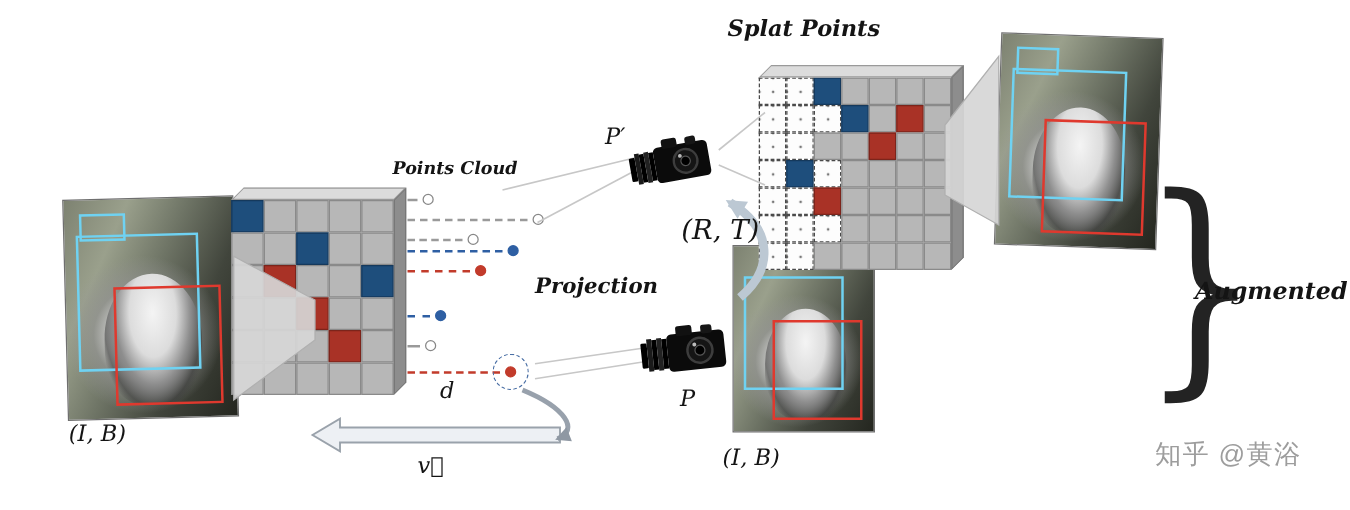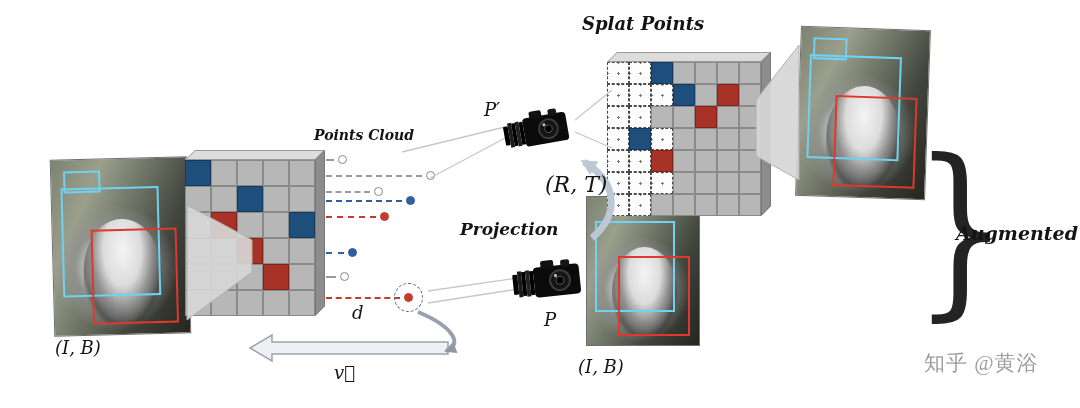--- a/index.html
+++ b/index.html
@@ -47,21 +47,21 @@
   svg.cam{position:absolute;z-index:5;overflow:visible;}
 
   
   .lab{position:absolute;z-index:6;font-style:italic;font-size:18px;color:#141414;white-space:nowrap;}
   .lab.bold{font-weight:700;}
   .lab.center{text-align:left;}
   .aug{position:absolute;left:946px;top:222px;width:132px;z-index:6;text-align:right;
        font-style:italic;font-weight:700;font-size:19px;color:#141414;line-height:1.25;}
   .brace{position:absolute;left:901px;top:134px;z-index:5;font-size:188px;line-height:1;
        font-style:normal;color:#232323;transform:scaleX(.8);font-family:"DejaVu Serif",serif;}
-  .watermark{position:absolute;left:924px;top:349px;z-index:6;font-family:Liberation Serif, serif;
+  .watermark{position:absolute;left:924px;top:349px;z-index:6;font-family:Liberation Sans, sans-serif;
        font-size:21px;color:#9d9d9d;letter-spacing:1px;}
 </style>
 </head>
 <body>
 
 <div class="canvas">
 
   <svg class="bg" width="1080" height="408">
     <defs>
       <marker id="ahSmall" markerUnits="userSpaceOnUse" markerWidth="14" markerHeight="14" refX="11" refY="7" orient="auto">
@@ -233,21 +233,21 @@
     </div>
 
   <svg class="cam" style="left:512px;top:258px;transform:rotate(-6deg);" width="80" height="46">
       <use href="#cam"></use>
     </svg>
   <svg class="cam" style="left:503px;top:108px;transform:rotate(-10deg);" width="76" height="44">
       <use href="#cam"></use>
     </svg>
 
   <div class="lab bold" style="left:282px;top:127px;font-size:14px;margin-left:32px;">Points Cloud</div>
-  <div class="lab bold" style="left:428px;top:219px;font-size:17px;margin-left:32px;">Projection</div>
+  <div class="lab bold" style="left:428px;top:219px;font-size:17px;">Projection</div>
   <div class="lab bold center" style="left:582px;top:13px;width:170px;">Splat Points</div>
   <div class="lab" style="left:352px;top:302px;">d</div>
   <div class="lab" style="left:334px;top:362px;">v⃗</div>
   <div class="lab center" style="left:544px;top:309px;width:40px;">P</div>
   <div class="lab" style="left:484px;top:99px;">P′</div>
   <div class="lab" style="left:545px;top:172px;font-size:22px;">(R, T)</div>
   <div class="lab center" style="left:55px;top:337px;width:135px;">(I, B)</div>
   <div class="lab center" style="left:578px;top:356px;width:130px;">(I, B)</div>
 
   <div class="brace">}</div>

